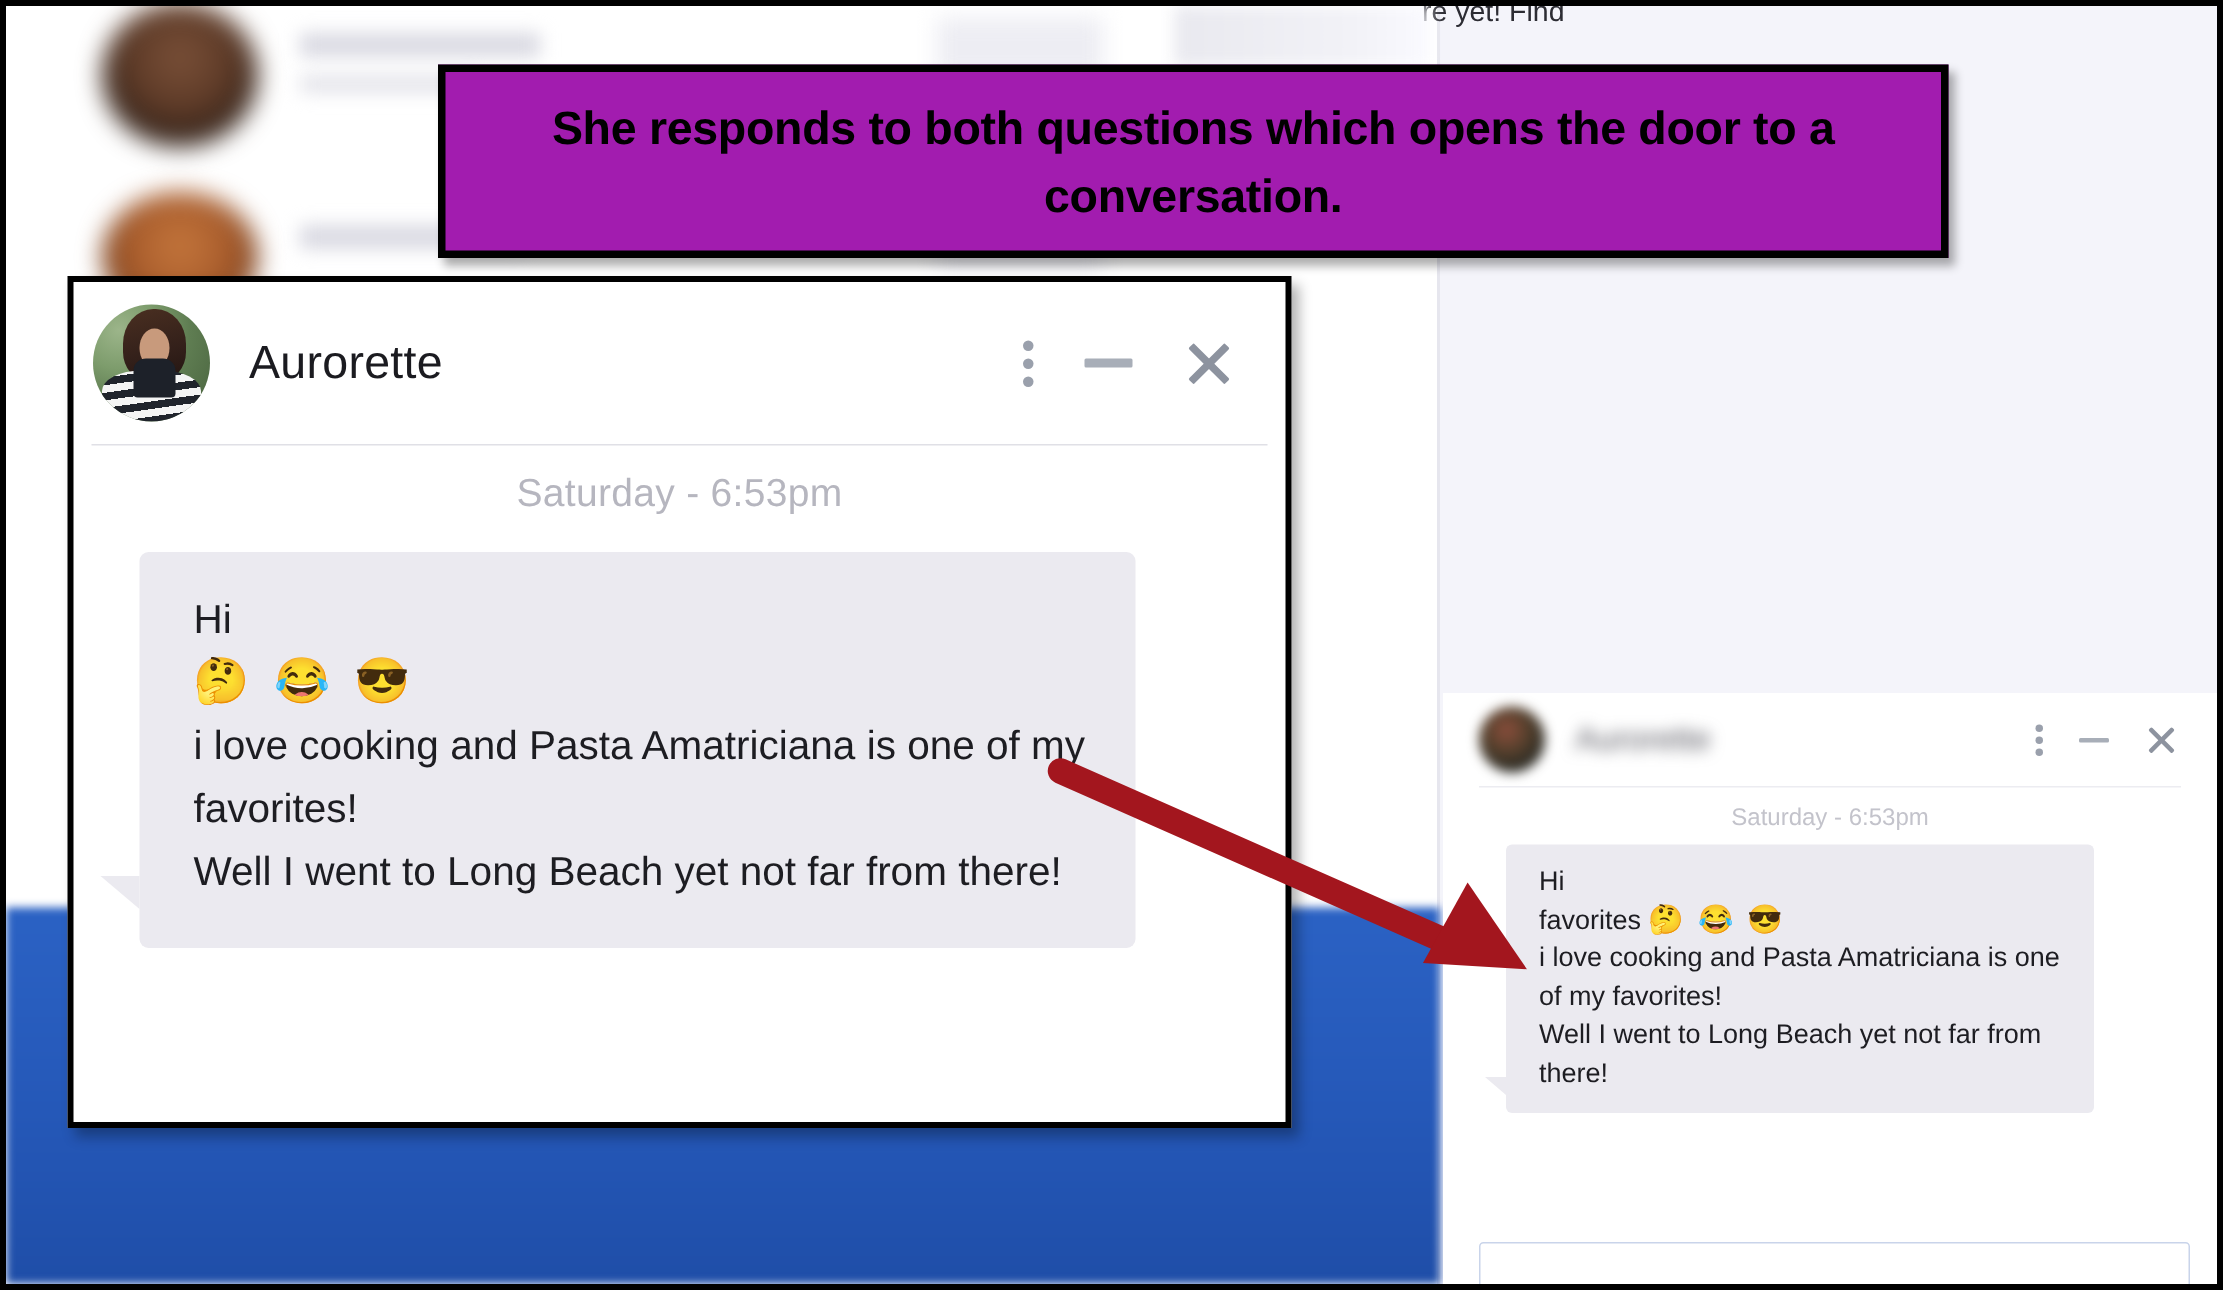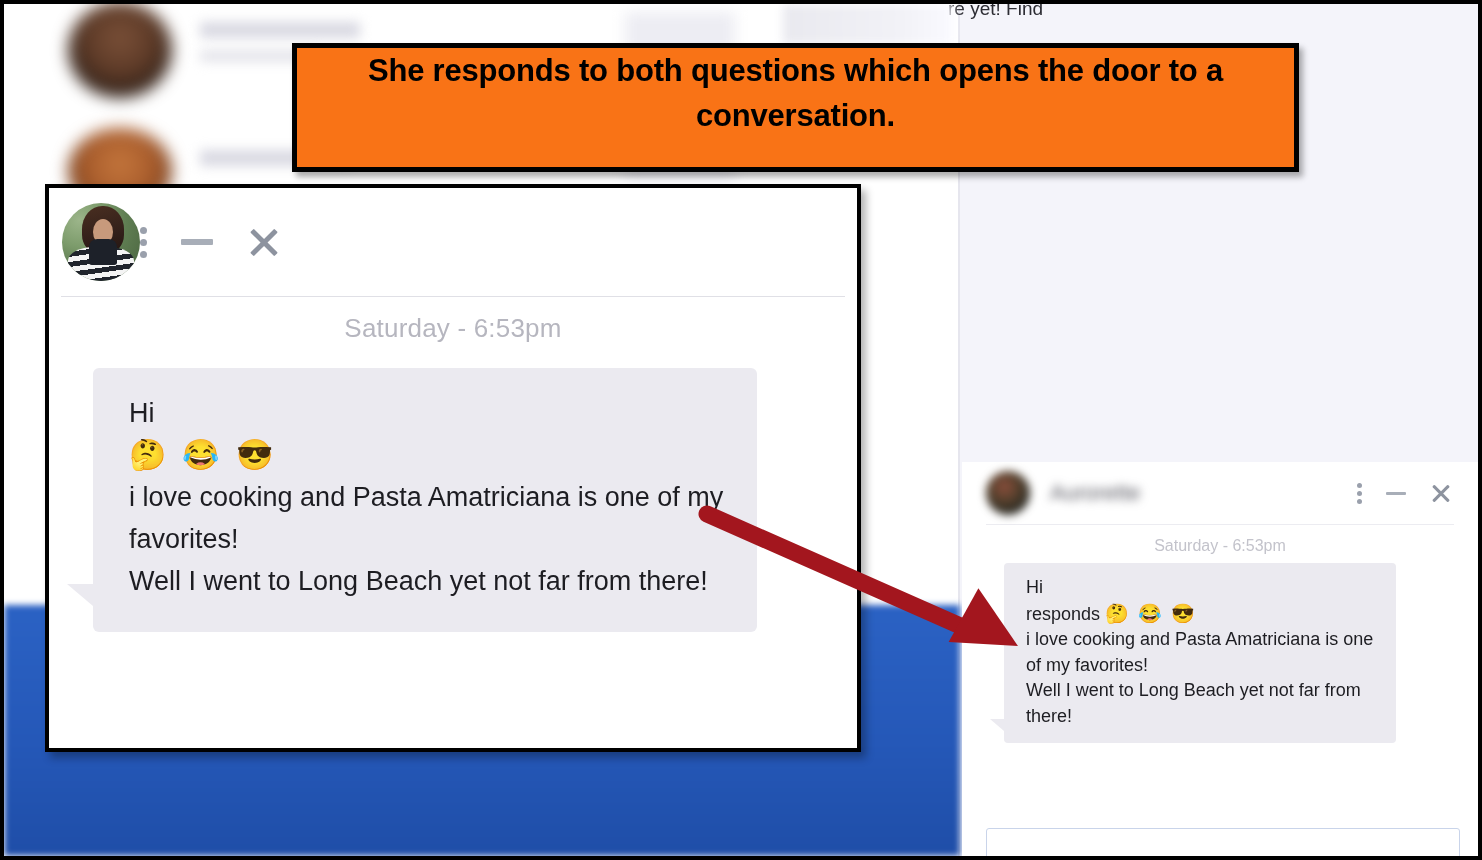--- a/index.html
+++ b/index.html
@@ -141,25 +141,26 @@
     filter: blur(6px);
   }
 
   
   .caption-box {
     position: absolute;
     left: 292px;
     top: 43px;
     width: 1007px;
     height: 129px;
-    background: #f97316;
+    background: #a21caf;
     border: 5px solid #000000;
     box-sizing: border-box;
     box-shadow: 4px 5px 6px rgba(0,0,0,0.32);
     display: flex;
+    align-items: center;
     justify-content: center;
     z-index: 25;
   }
   .caption-text {
     font-family: "Liberation Sans", sans-serif;
     font-weight: bold;
     font-size: 31px;
     line-height: 45px;
     color: #000000;
     text-align: center;
@@ -478,36 +479,37 @@
           </div>
         <div class="ico-min"></div>
         <div class="ico-close"></div>
       </div>
     </div>
     <div class="mini-timestamp">Saturday - 6:53pm</div>
     <div class="mini-bubble">
       <span class="tail"></span>
       <div>Hi</div>
       <div>
-        <span>responds </span><span class="mini-emoji">🤔 😂 😎</span>
+        <span>favorites </span><span class="mini-emoji">🤔 😂 😎</span>
       </div>
       <div>i love cooking and Pasta Amatriciana is one of my favorites!</div>
       <div>Well I went to Long Beach yet not far from there!</div>
     </div>
     <div class="mini-input" placeholder=""></div>
   </div>
 
   <div class="chat-window">
     <div class="cw-header">
       <div class="cw-avatar">
         <span class="av-hair"></span>
         <span class="av-face"></span>
         <span class="av-body"></span>
         <span class="av-torso"></span>
       </div>
+      <div class="cw-title">Aurorette</div>
       <div class="cw-actions">
         <div class="ico-kebab">
             <i></i>
             <i></i>
             <i></i>
           </div>
         <div class="ico-min"></div>
         <div class="ico-close"></div>
       </div>
     </div>

